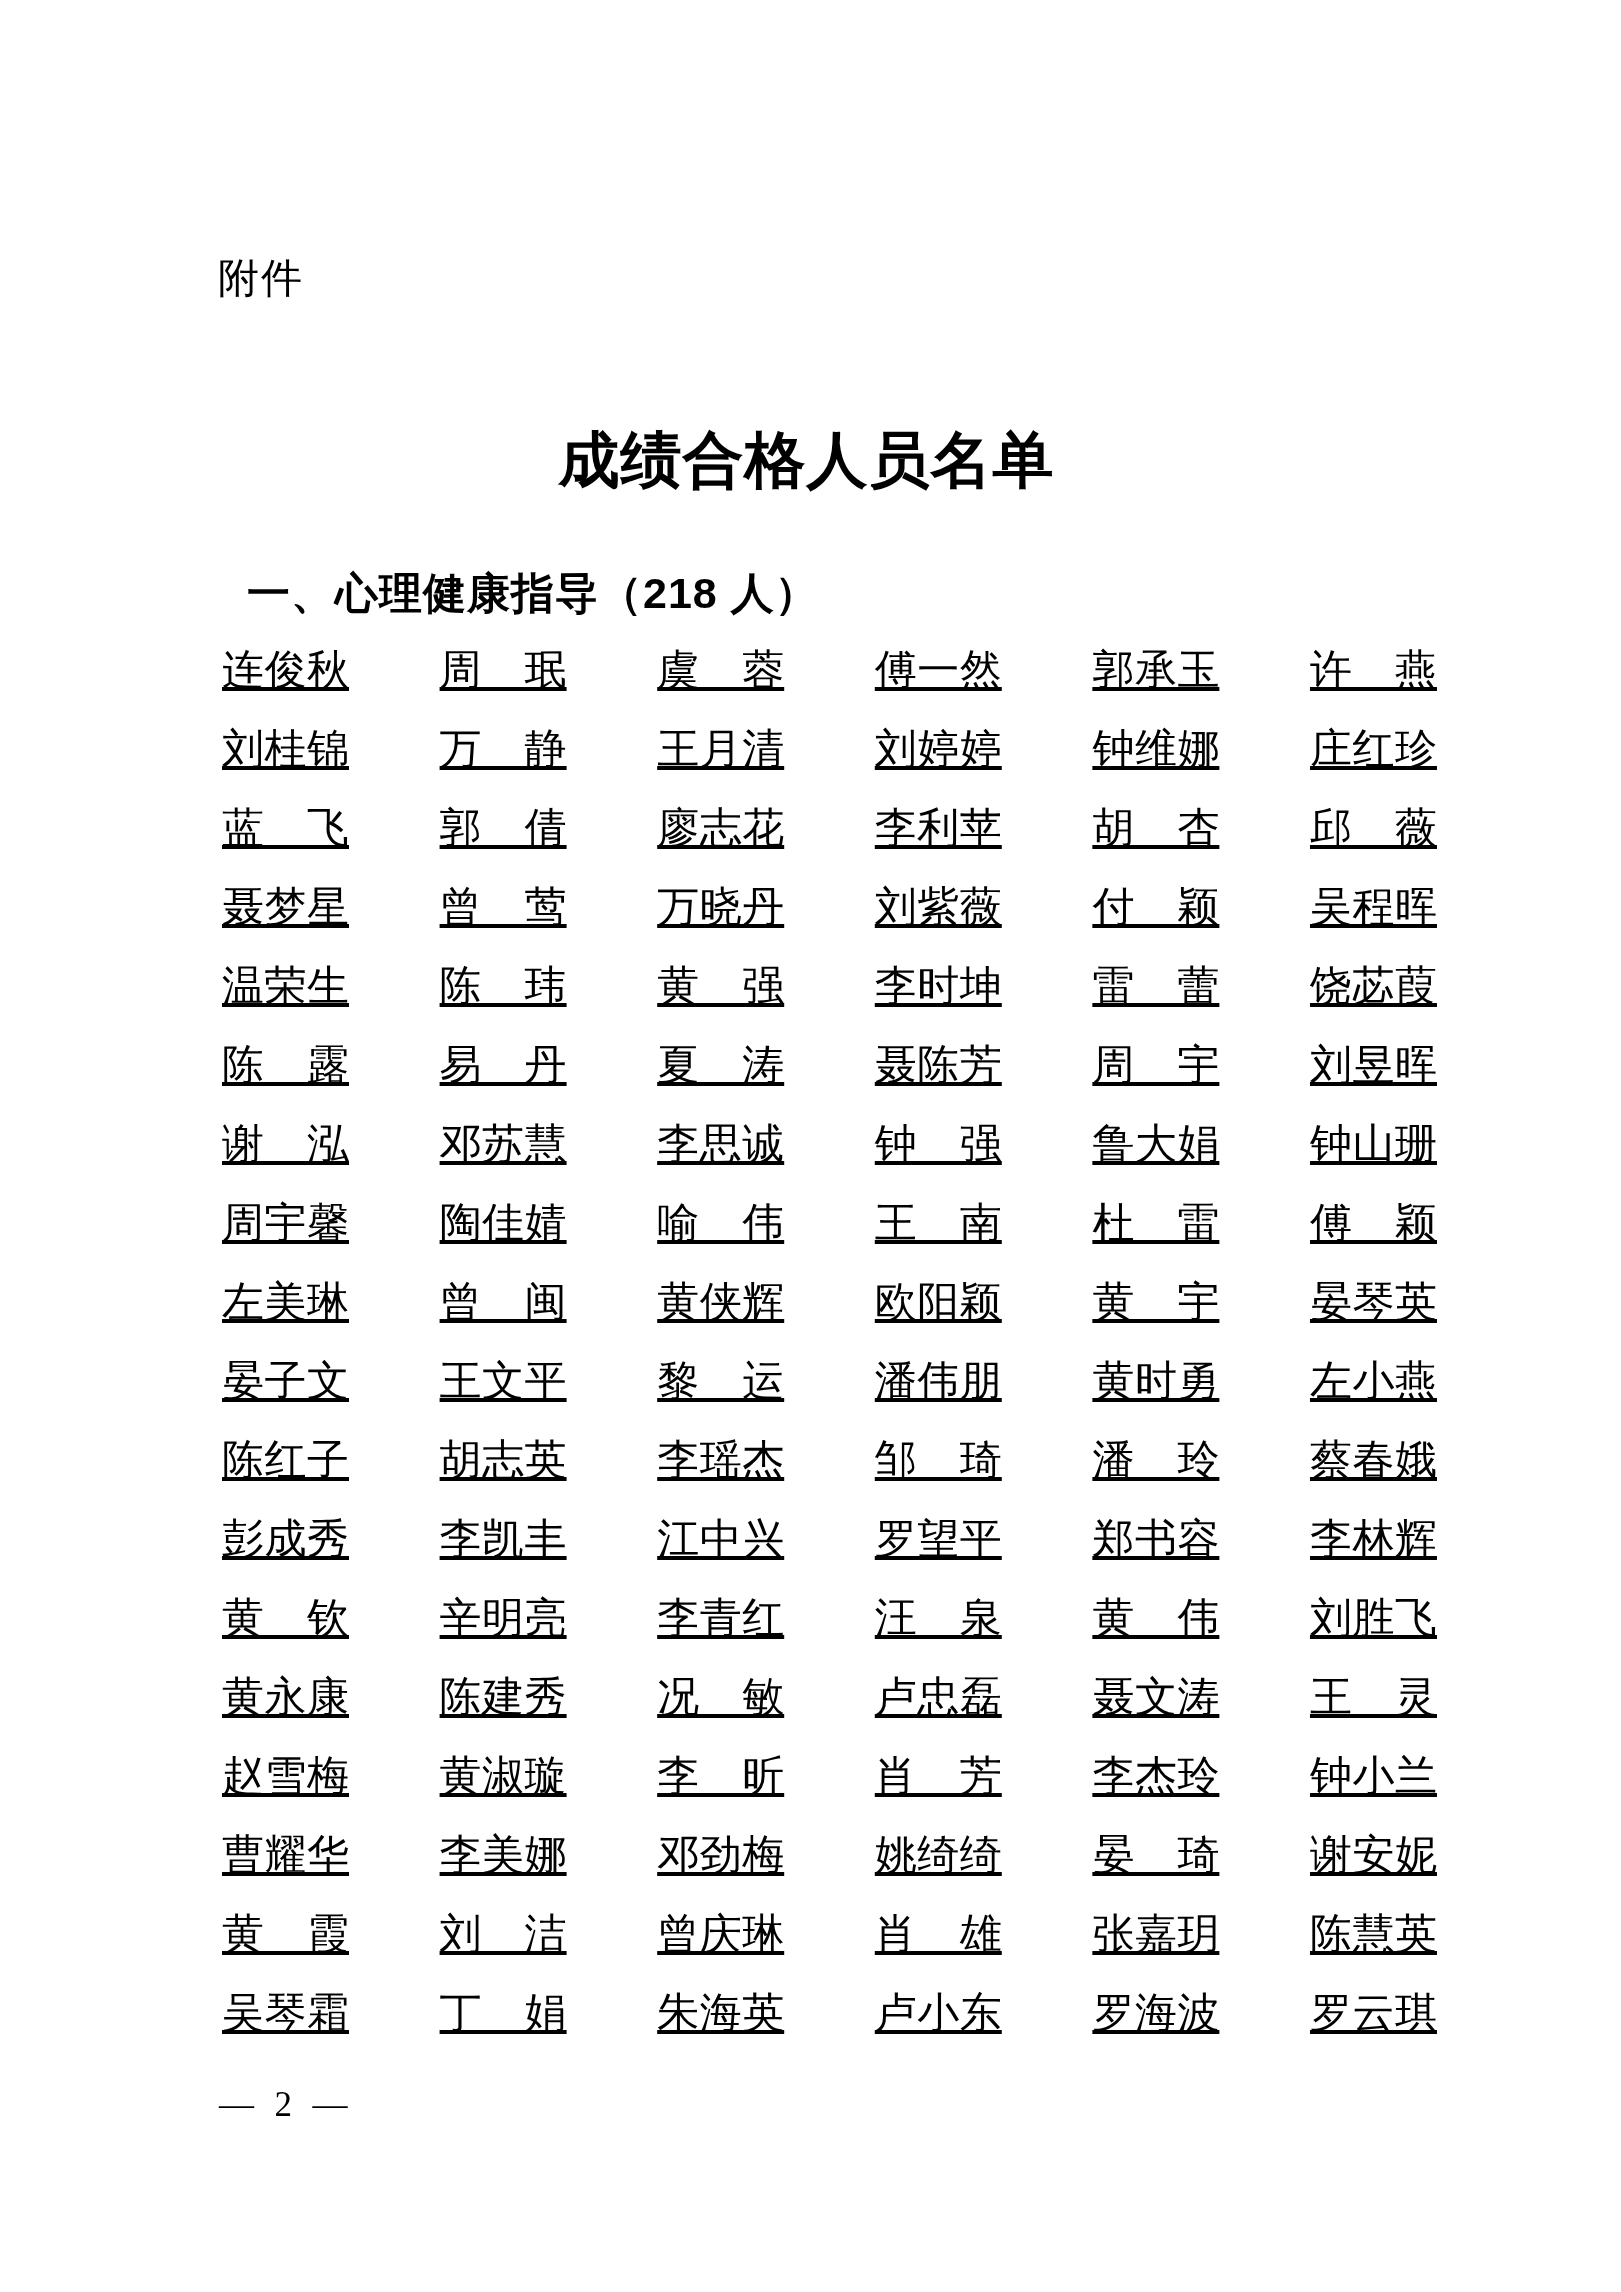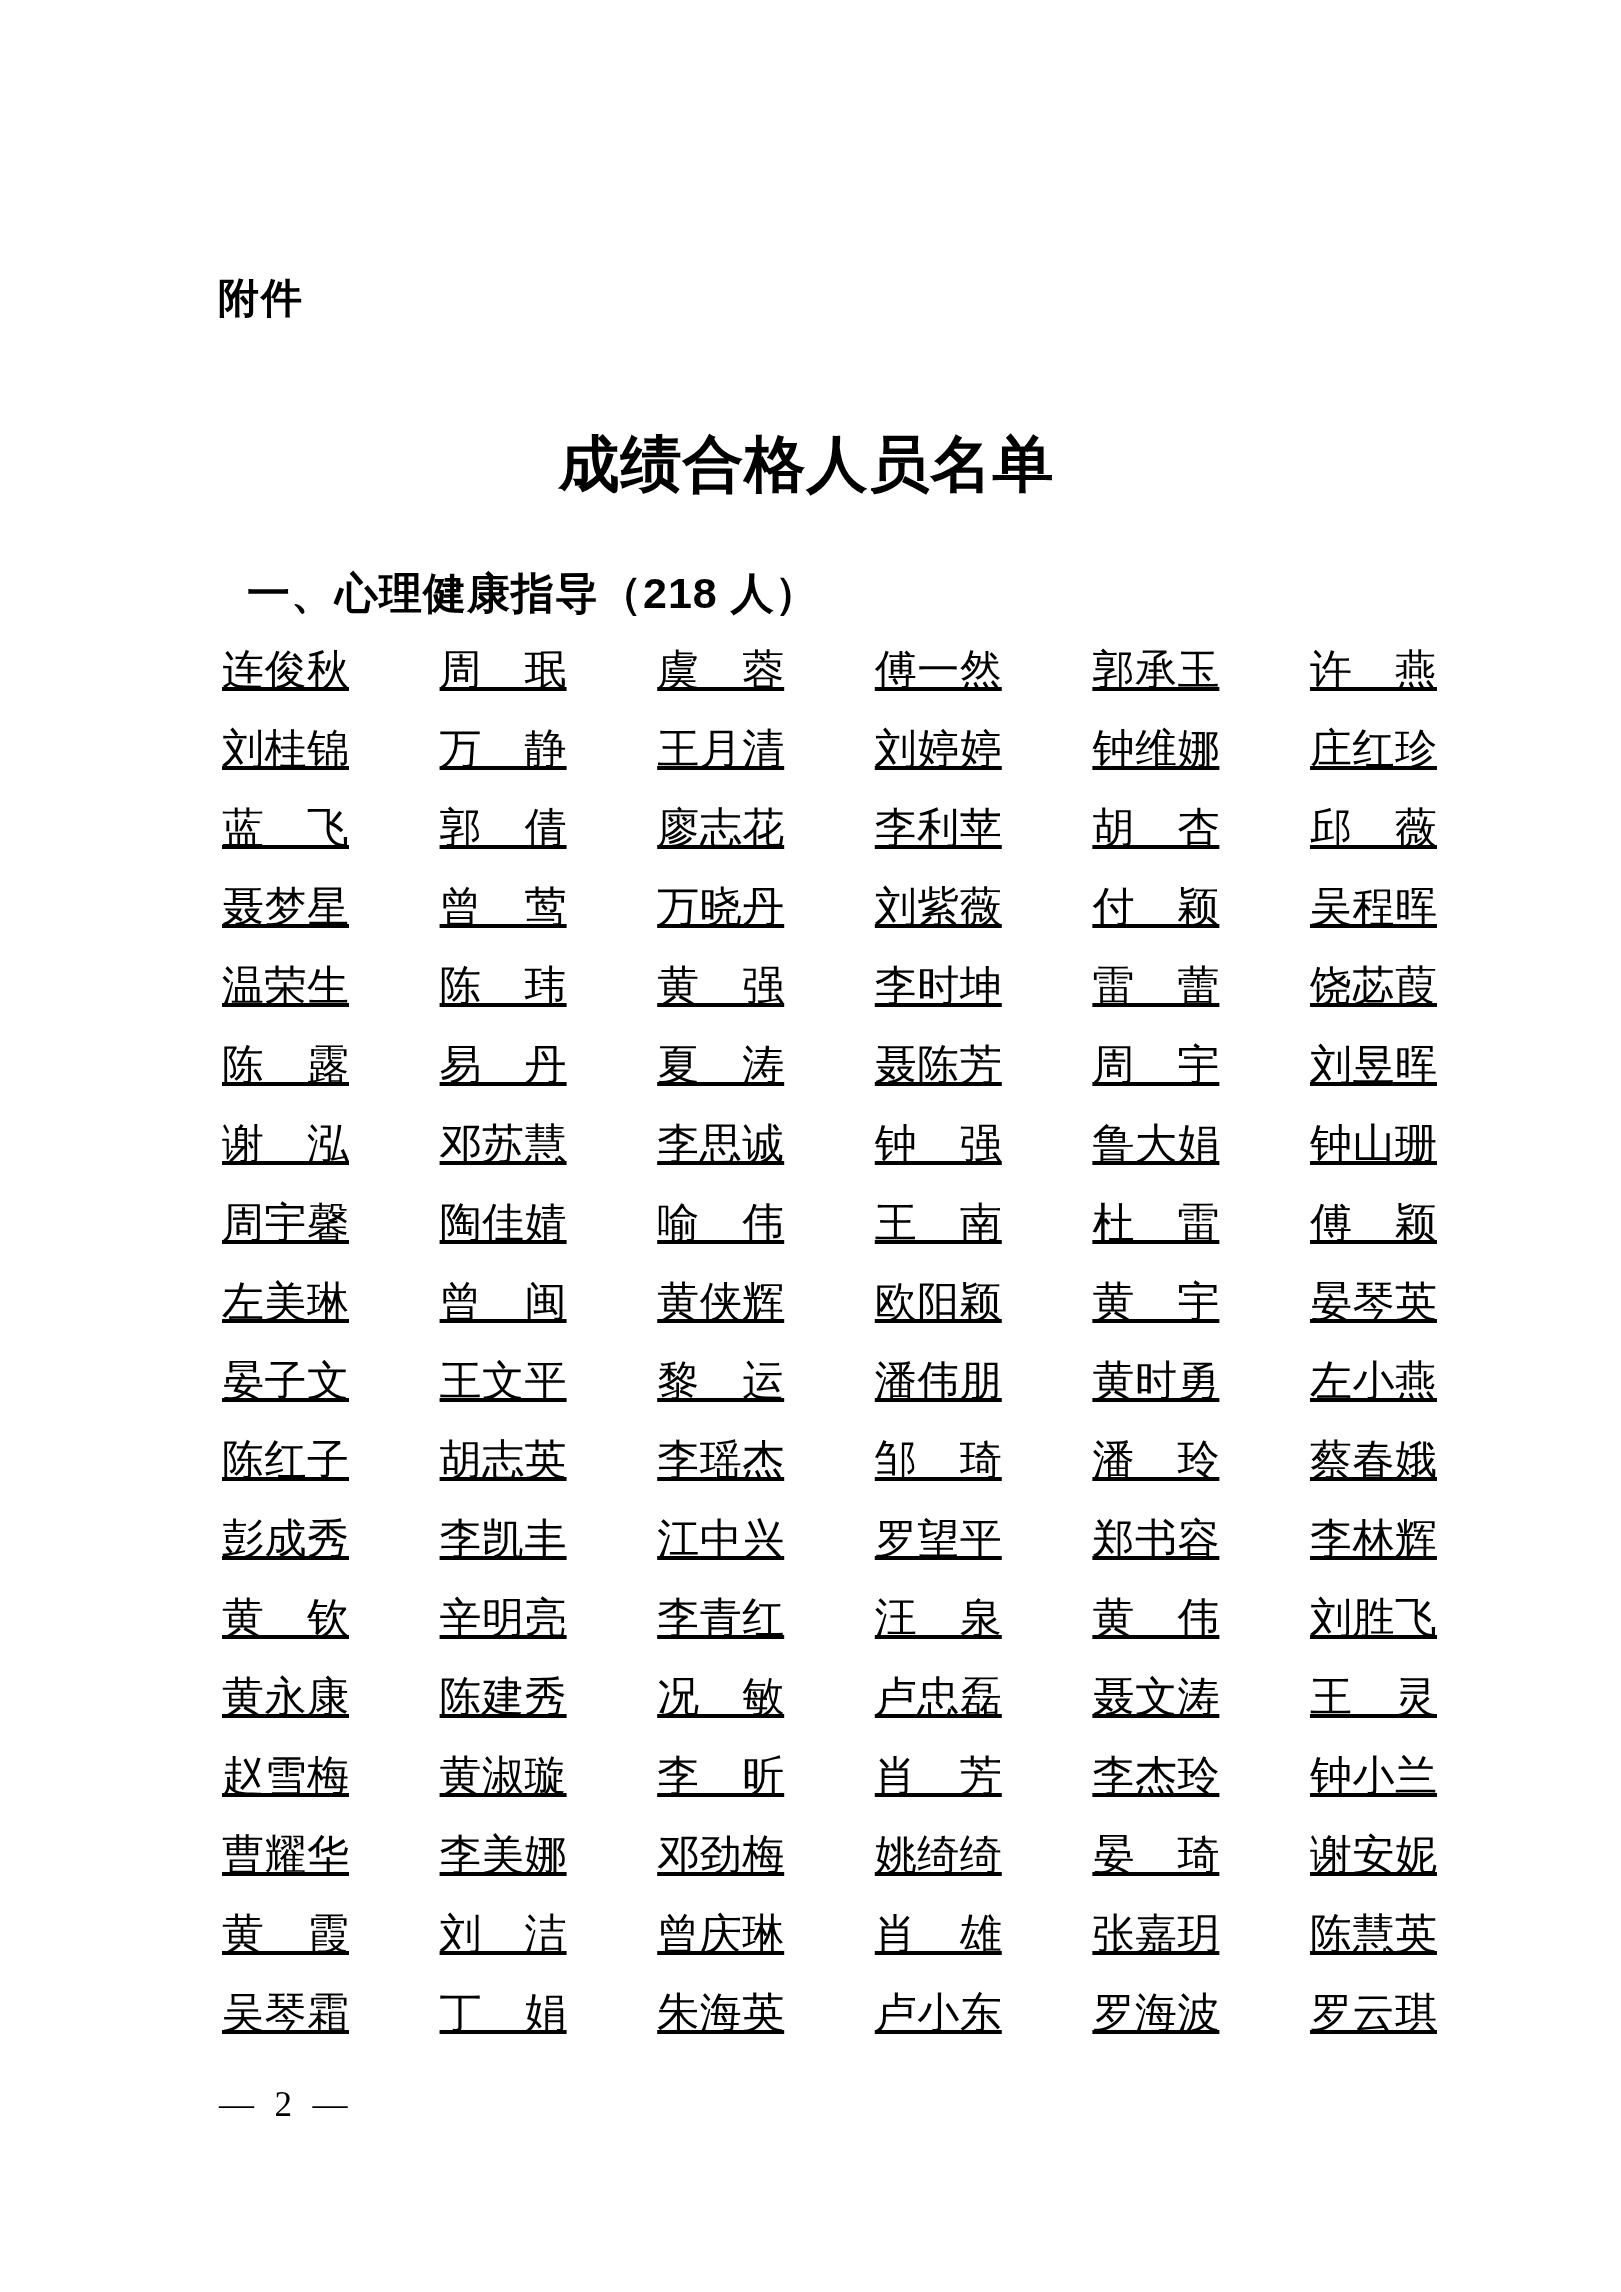--- a/index.html
+++ b/index.html
@@ -11,35 +11,35 @@
     position: relative;
     width: 1621px;
     height: 2293px;
     background: #ffffff;
     color: #000000;
     overflow: hidden;
   }
   .attachment {
     position: absolute;
     left: 218px;
-    top: 276px;
+    top: 256px;
     font-family: "Liberation Sans", sans-serif;
-    font-weight: bold;
+    font-weight: normal;
     font-size: 41px;
     line-height: 1.1;
     letter-spacing: 2px;
   }
   .title {
     position: absolute;
     left: 0;
     right: 8px;
     top: 431px;
     margin: 0;
     text-align: center;
-    font-family: Liberation Sans, sans-serif;
+    font-family: Liberation Mono, monospace;
     font-weight: bold;
     font-size: 61px;
     line-height: 1.1;
     letter-spacing: 1px;
   }
   .section-heading {
     position: absolute;
     left: 235px;
     top: 557px;
     margin: 12px;

